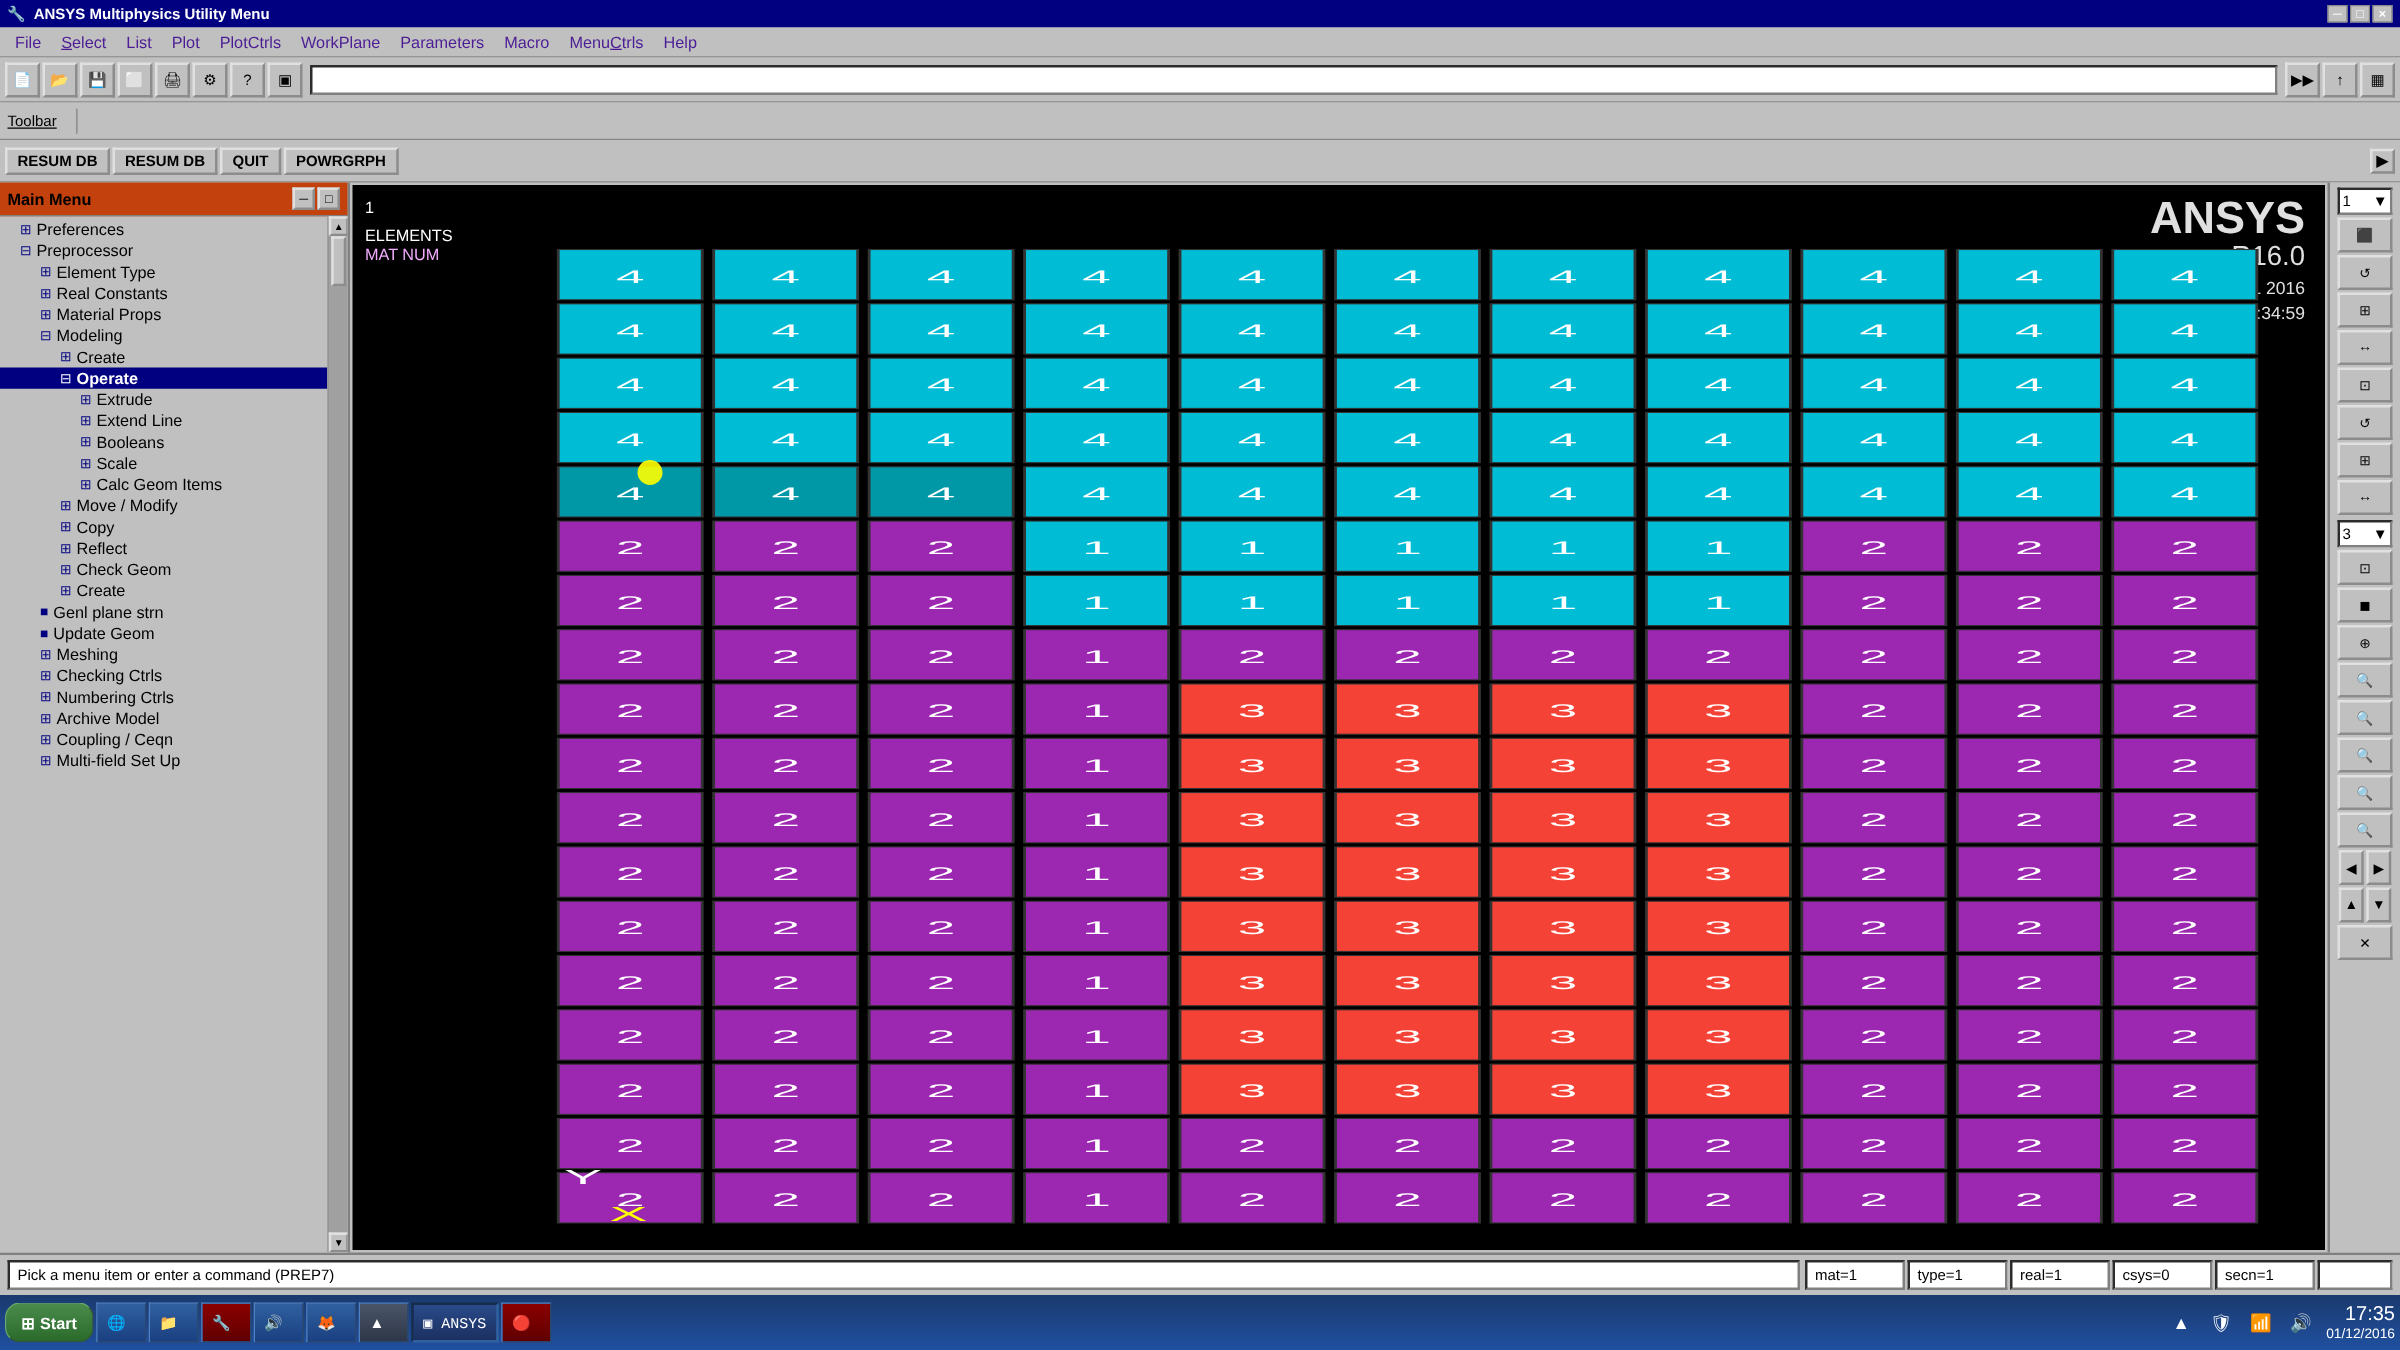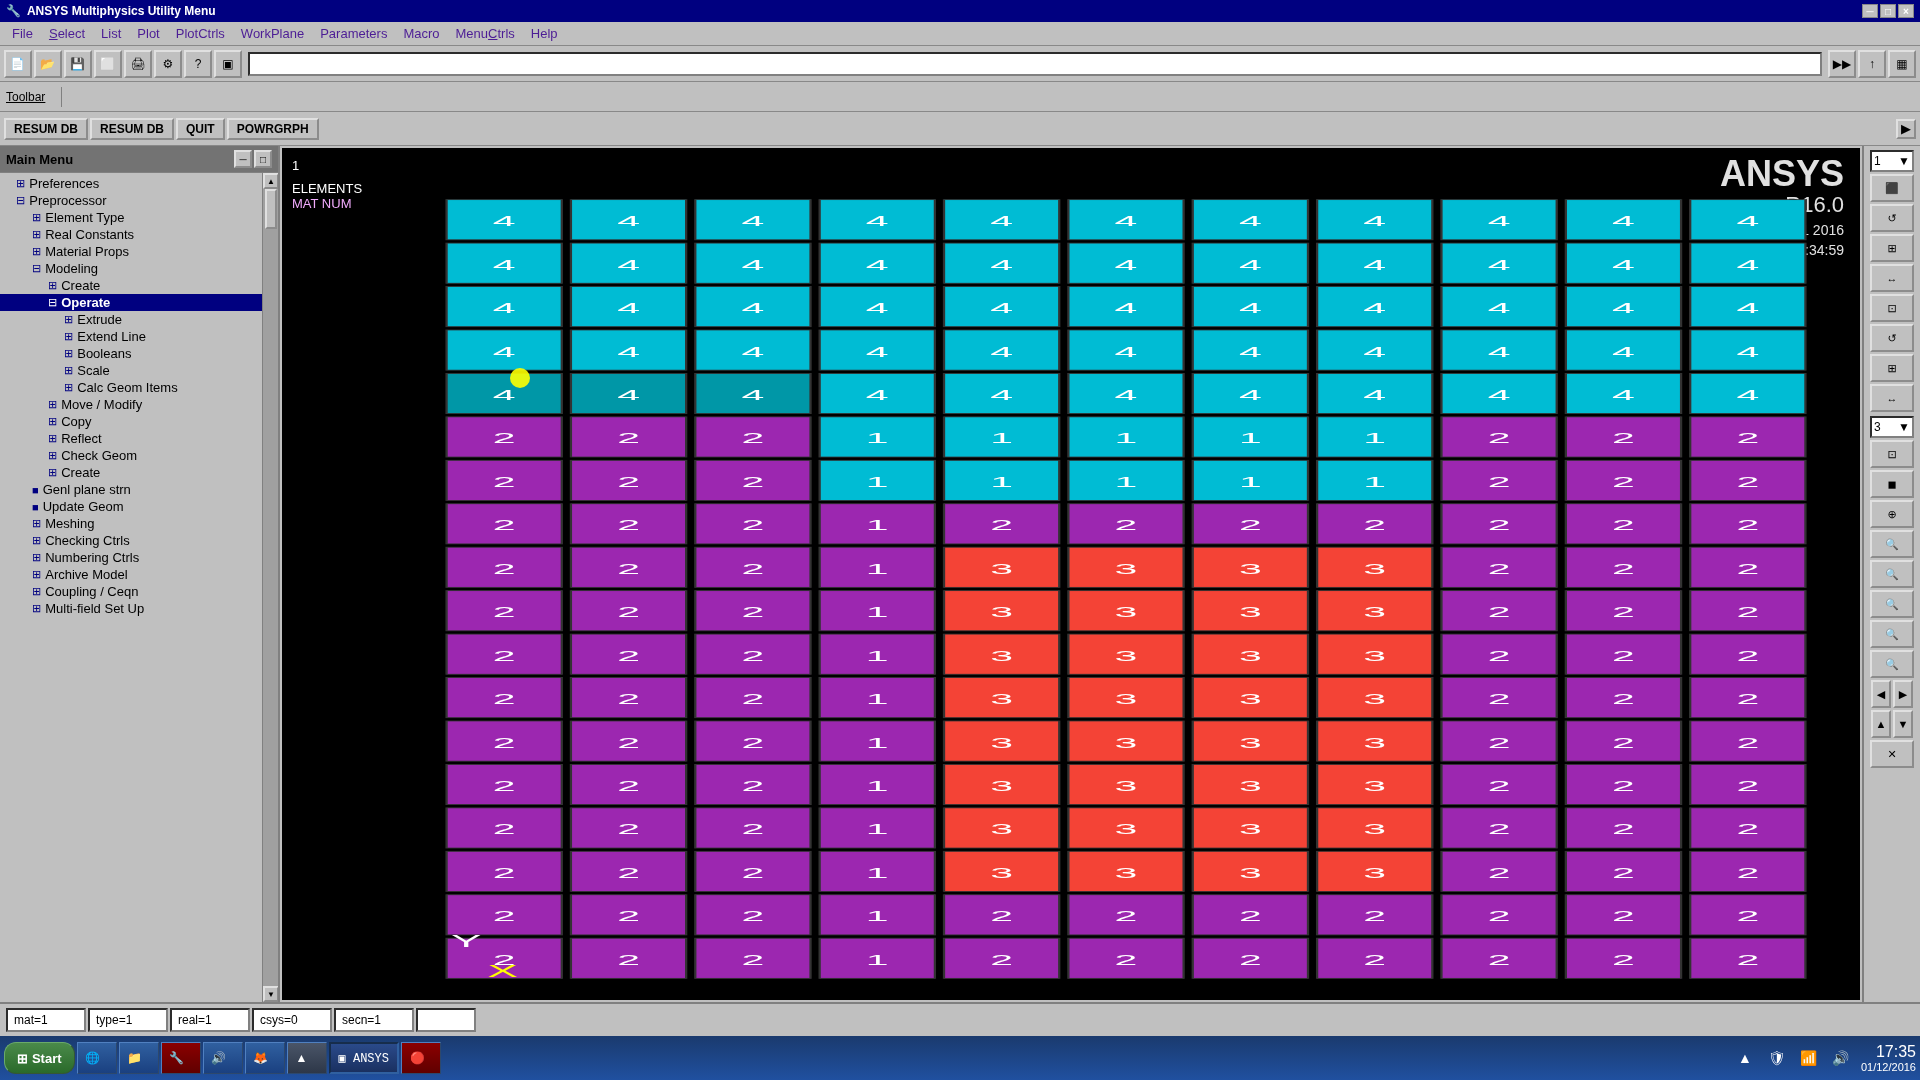--- a/index.html
+++ b/index.html
@@ -129,21 +129,21 @@
 
     
     #left-panel {
       width: 280px;
       background: #c0c0c0;
       border-right: 2px solid #808080;
       display: flex;
       flex-direction: column;
     }
     #panel-header {
-      background: #737373;
+      background: #c2410c;
       padding: 4px 6px;
       display: flex;
       align-items: center;
       border-bottom: 1px solid #808080;
     }
     #panel-title {
       font-size: 13px;
       font-weight: bold;
       flex: 1;
     }
@@ -1045,20 +1045,23 @@
       <div style="display:flex; gap:2px;">
         <div class="sidebar-btn" style="width:20px;">▲</div>
         <div class="sidebar-btn" style="width:20px;">▼</div>
       </div>
       <div class="sidebar-btn">✕</div>
     </div>
   </div>
 </div>
 
 <div id="status-bar">
+  <div class="status-field main-field">
+    <span>Pick a menu item or enter a command (PREP7)</span>
+  </div>
   <div class="status-field info-field">
     <span>mat=1</span>
   </div>
   <div class="status-field info-field">
     <span>type=1</span>
   </div>
   <div class="status-field info-field">
     <span>real=1</span>
   </div>
   <div class="status-field info-field">

